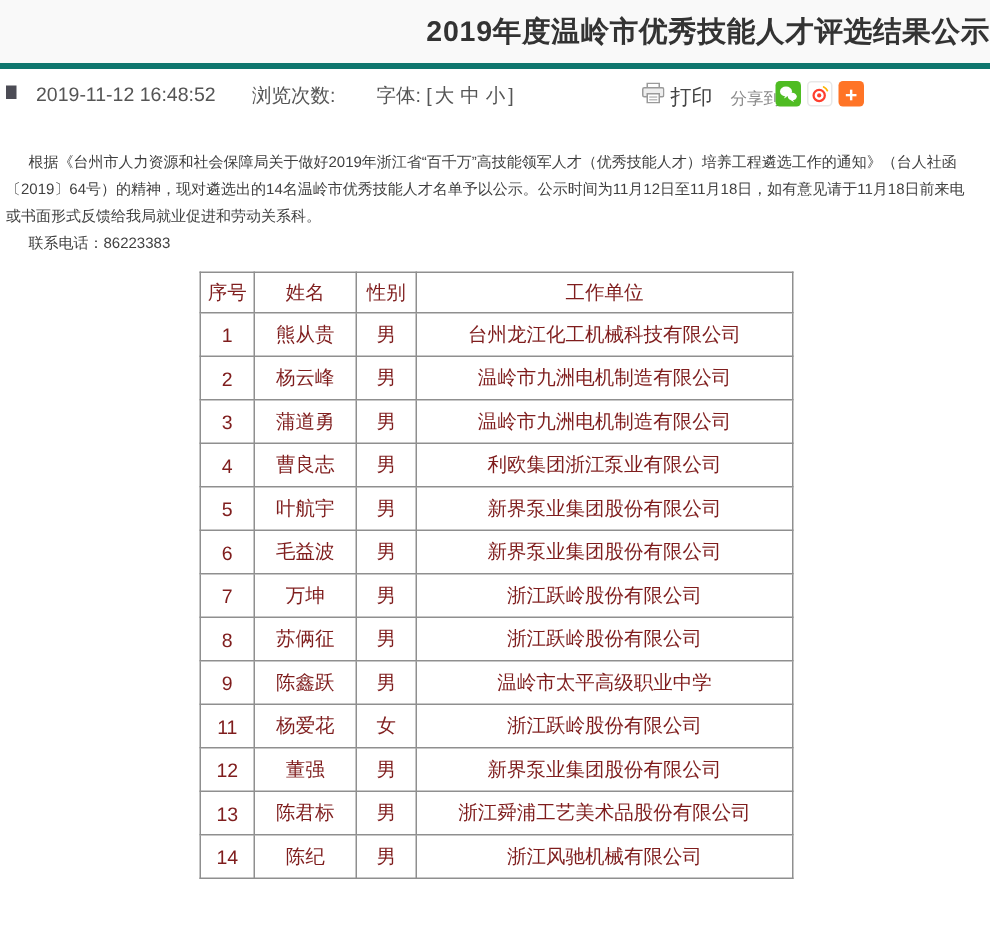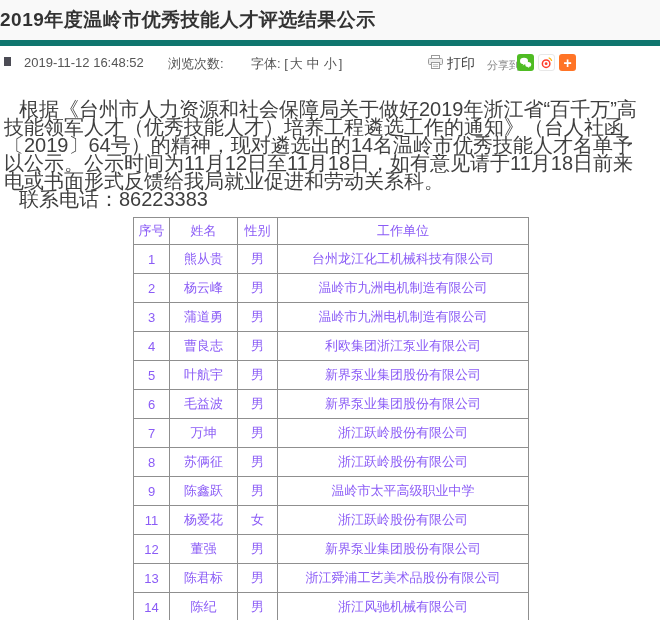--- a/index.html
+++ b/index.html
@@ -1,46 +1,46 @@
 <!DOCTYPE html>
 <html><head>
 <meta charset="utf-8">
 <style>
   * { margin:0; padding:0; box-sizing:border-box; }
   html,body { width:660px; height:620px; background:#fff; overflow:hidden;
               font-family:"Liberation Sans","DejaVu Sans",sans-serif; }
 
-  .title-band { height:46px; background:#f9f9f9; border-bottom:6px solid #0f766e;
-                display:flex; align-items:center; justify-content:flex-start; }
+  .title-band { height:46px; background:#f9f9f9; border-bottom:4px solid #0f766e;
+                display:flex; align-items:center; justify-content:flex-end; }
   .page-title { font-size:19px; font-weight:bold; color:#333; letter-spacing:0.5px; }
 
   .meta-bar { position:relative; height:38px;padding-left:24px; }
   .meta-bar > * { position:absolute; top:9px; }
   .bullet-icon { left:4px; top:11px; width:7px; height:9px; background:#4c4c55; }
   .meta-date   { left:24px;  font-size:13px; color:#555; }
   .meta-views  { left:168px; font-size:13px; color:#555; }
   .font-ctrl   { left:251px; font-size:13px; color:#555; }
   .font-ctrl .fs-link { cursor:pointer; margin:0 2px; color:#555; }
   .print-group { left:428px; display:flex; align-items:flex-end; gap:4px; cursor:pointer; }
   .print-label { font-size:14px; color:#444; }
   .share-label { left:487px; top:12px; font-size:11px; color:#888; }
   .share-icons { left:517px; top:8px; display:flex; gap:4px; }
   .share-icon  { width:17px; height:17px; border-radius:3px; display:flex;
                  align-items:center; justify-content:center; cursor:pointer; }
   .icon-wechat { background:#4fbc23; }
   .icon-weibo  { background:#fff; border:1px solid #e8e8e8; }
   .icon-more   { background:#ff7426; color:#fff; font-size:14px; font-weight:bold; line-height:1; }
 
-  .article { margin:16px 10px 0 4px; font-size:20px; line-height:18px; color:#3f3f3f; }
+  .article { margin:16px 10px 0 4px; font-size:10px; line-height:18px; color:#3f3f3f; }
   .article p { text-indent:15px; }
 
   table.talent { border-collapse:collapse; width:395px; margin:9px 0 0 133px;
                  table-layout:fixed; }
   table.talent th, table.talent td { border:1px solid #8f8f8f; text-align:center;
-                 font-size:13px; color:#8b5cf6; padding:0; overflow:hidden; white-space:nowrap; }
+                 font-size:13px; color:#7f1d1d; padding:0; overflow:hidden; white-space:nowrap; }
   table.talent th { height:27px; font-weight:normal; }
   table.talent td { height:29px; }
 </style>
 </head>
 <body>
 
 <div class="title-band">
   <h1 class="page-title">2019年度温岭市优秀技能人才评选结果公示</h1>
 </div>
 

